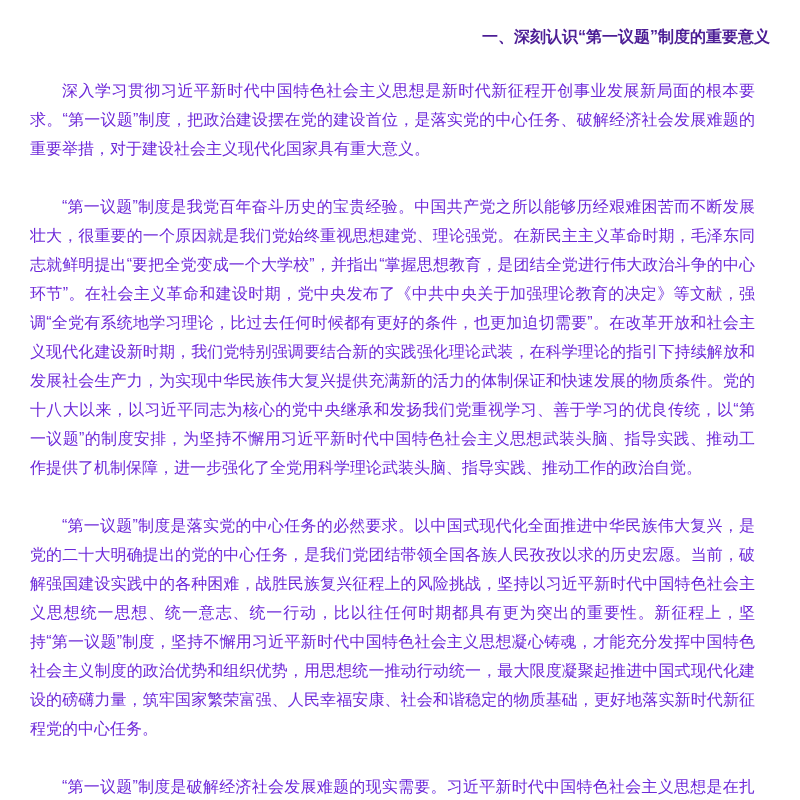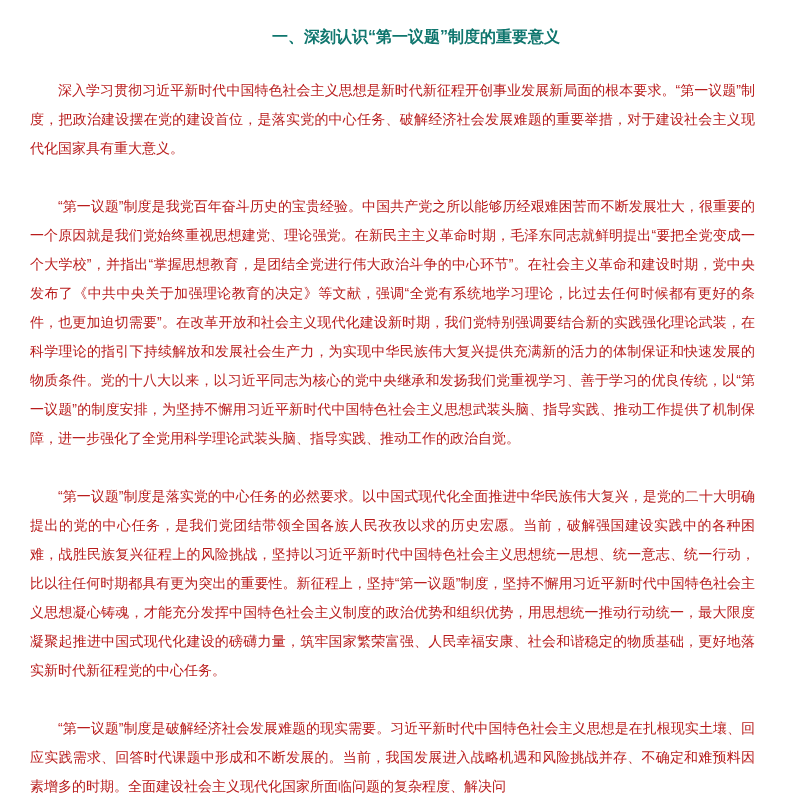--- a/index.html
+++ b/index.html
@@ -15,29 +15,29 @@
       color: #333333;
     }
     .doc {
       padding: 20px 30px 0 30px;
       box-sizing: border-box;
       width: 800px;
     }
     .doc-heading {
       font-size: 16px;
       font-weight: bold;
-      color: #0f766e;
+      color: #4c1d95;
       text-indent: 2em;
       line-height: 1.6;
       margin: 4px 0 26px 0;
-      text-align: center;
+      text-align: right;
     }
     .doc-paragraph {
-      font-size: 14px;
-      color: #b91c1c;
+      font-size: 16px;
+      color: #6d28d9;
       line-height: 29px;
       text-align: justify;
       text-justify: inter-ideograph;
       text-indent: 2em;
       margin: 0 15px 29px 0;
       word-break: break-all;
     }
   </style>
 </head>
 <body>

